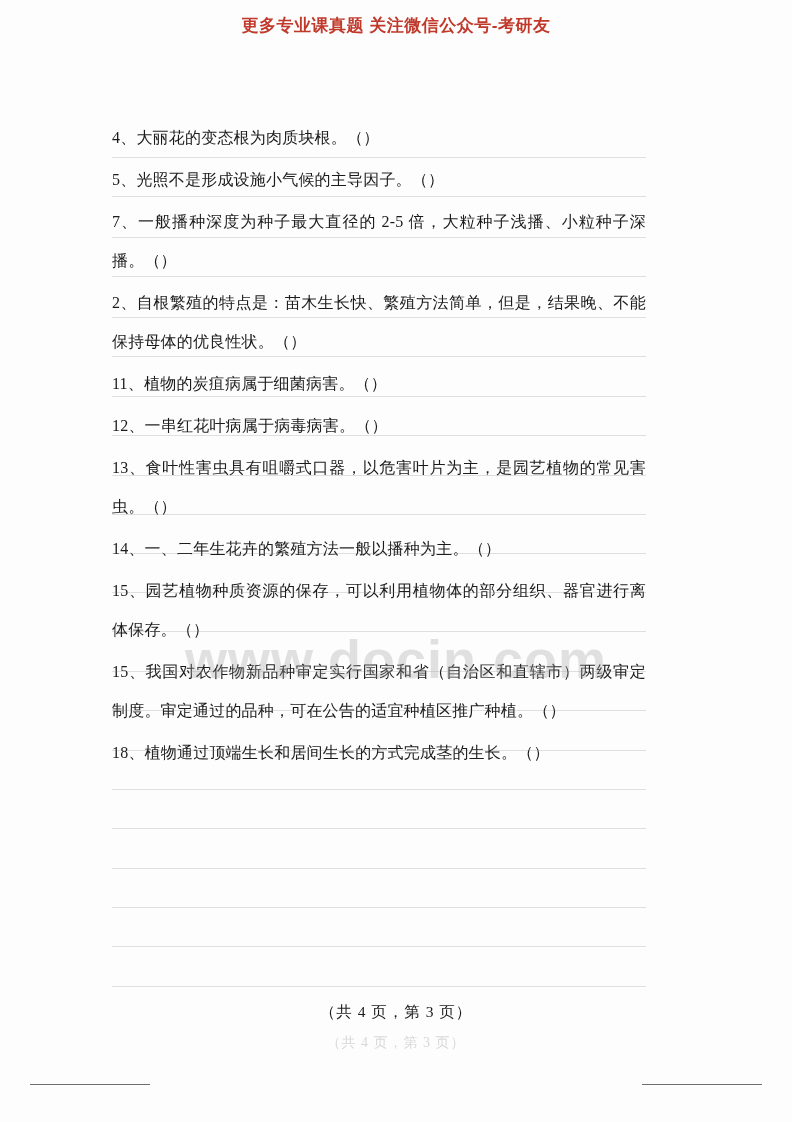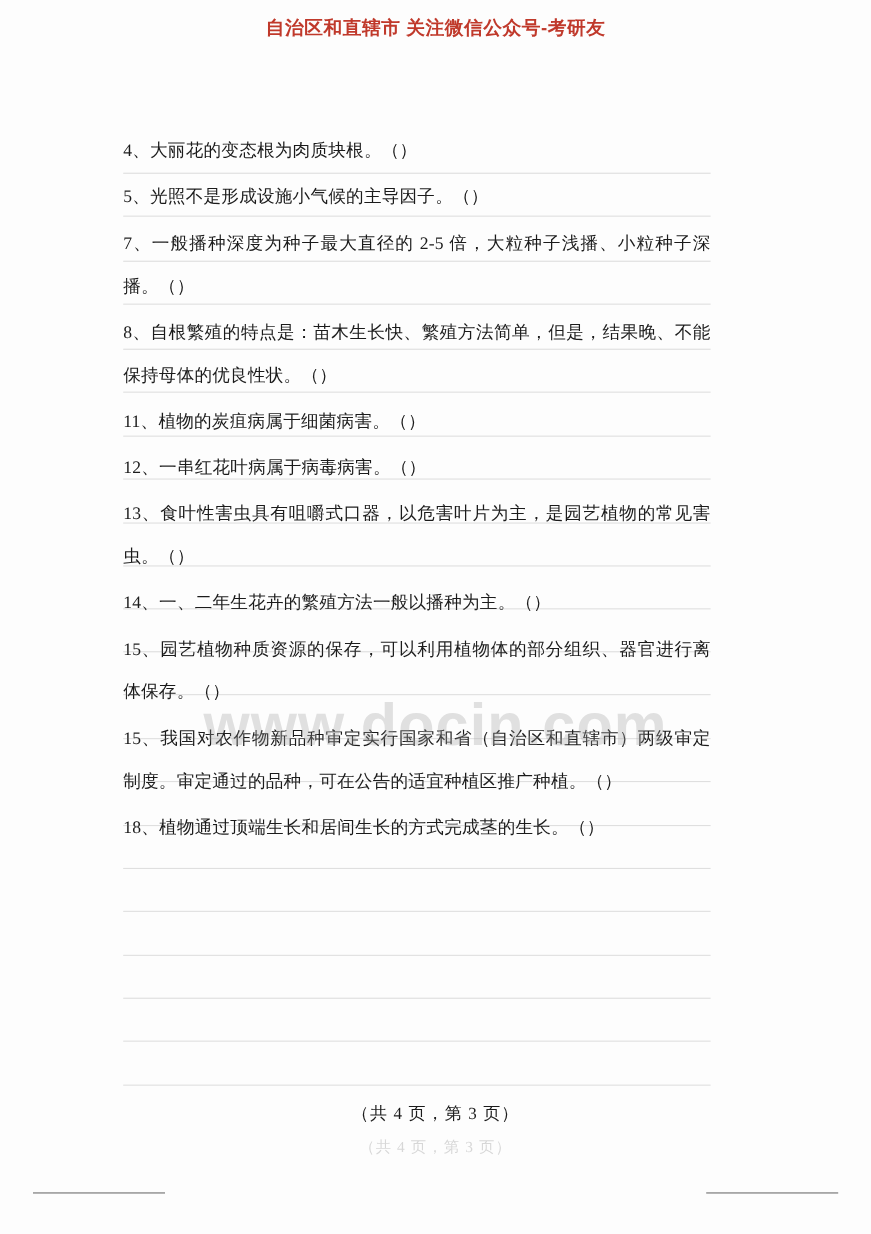--- a/index.html
+++ b/index.html
@@ -120,27 +120,27 @@
     width: 120px;
     height: 1px;
     background: #6f6f6f;
   }
 </style>
 </head>
 <body>
 
 <div class="page">
 
-  <div class="header-banner">自治区和直辖市 关注微信公众号-考研友</div>
+  <div class="header-banner">更多专业课真题 关注微信公众号-考研友</div>
 
   <div class="content">
     <p class="q">4、大丽花的变态根为肉质块根。（）</p>
     <p class="q">5、光照不是形成设施小气候的主导因子。（）</p>
     <p class="q">7、一般播种深度为种子最大直径的 2-5 倍，大粒种子浅播、小粒种子深播。（）</p>
-    <p class="q">8、自根繁殖的特点是：苗木生长快、繁殖方法简单，但是，结果晚、不能保持母体的优良性状。（）</p>
+    <p class="q">2、自根繁殖的特点是：苗木生长快、繁殖方法简单，但是，结果晚、不能保持母体的优良性状。（）</p>
     <p class="q">11、植物的炭疽病属于细菌病害。（）</p>
     <p class="q">12、一串红花叶病属于病毒病害。（）</p>
     <p class="q">13、食叶性害虫具有咀嚼式口器，以危害叶片为主，是园艺植物的常见害虫。（）</p>
     <p class="q">14、一、二年生花卉的繁殖方法一般以播种为主。（）</p>
     <p class="q">15、园艺植物种质资源的保存，可以利用植物体的部分组织、器官进行离体保存。（）</p>
     <p class="q">15、我国对农作物新品种审定实行国家和省（自治区和直辖市）两级审定制度。审定通过的品种，可在公告的适宜种植区推广种植。（）</p>
     <p class="q">18、植物通过顶端生长和居间生长的方式完成茎的生长。（）</p>
   </div>
 
   <div class="rule" style="top:157px"></div>

